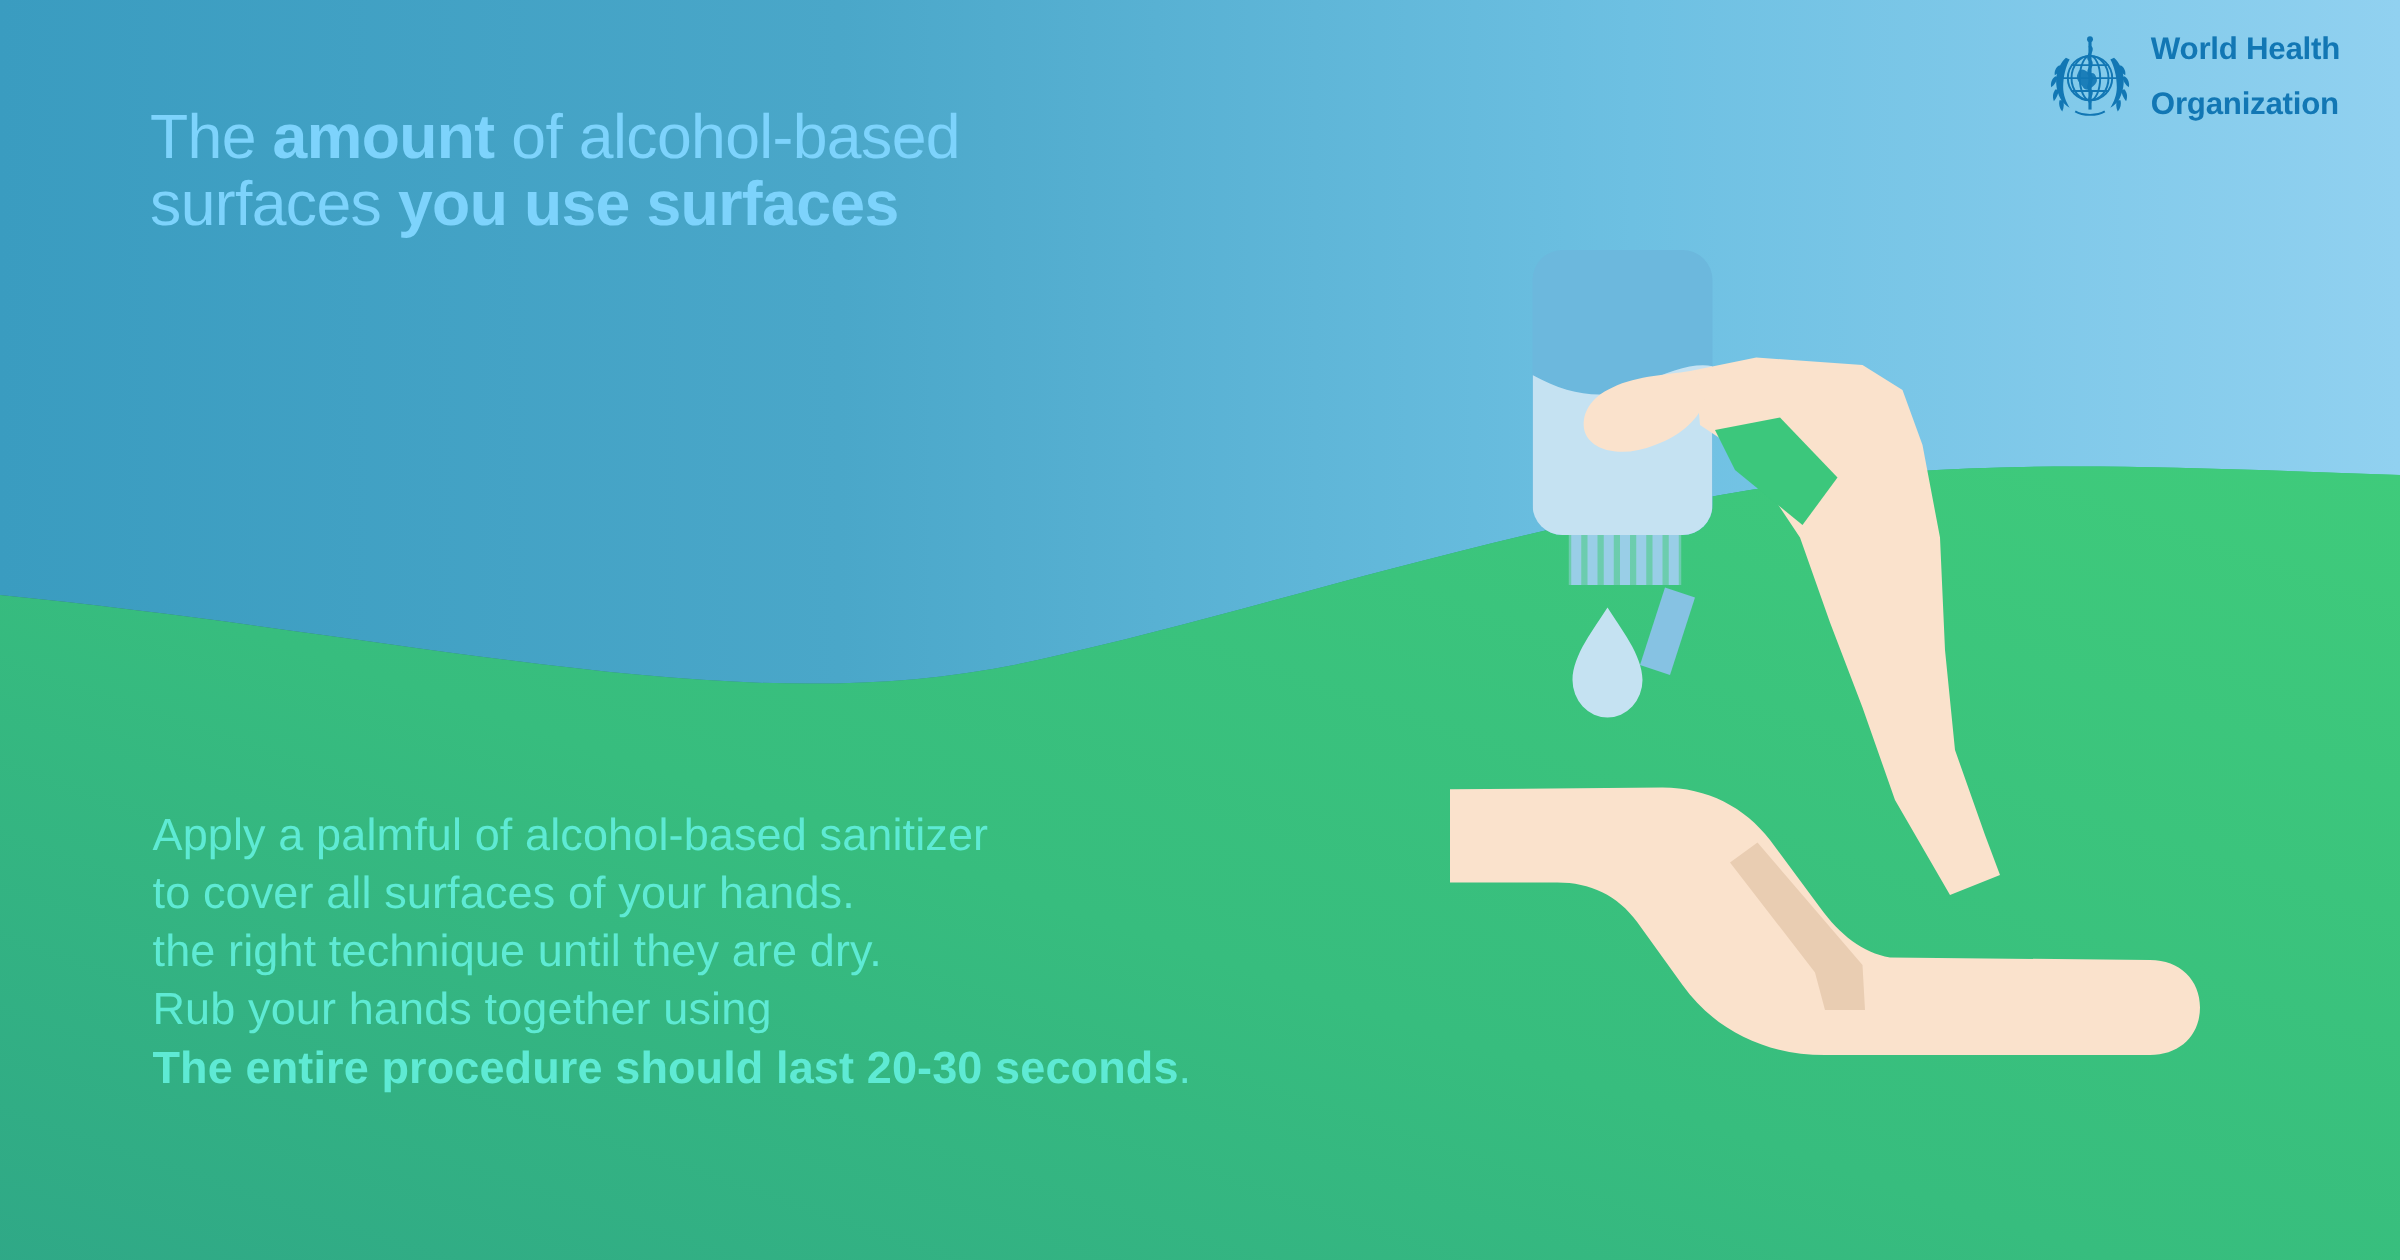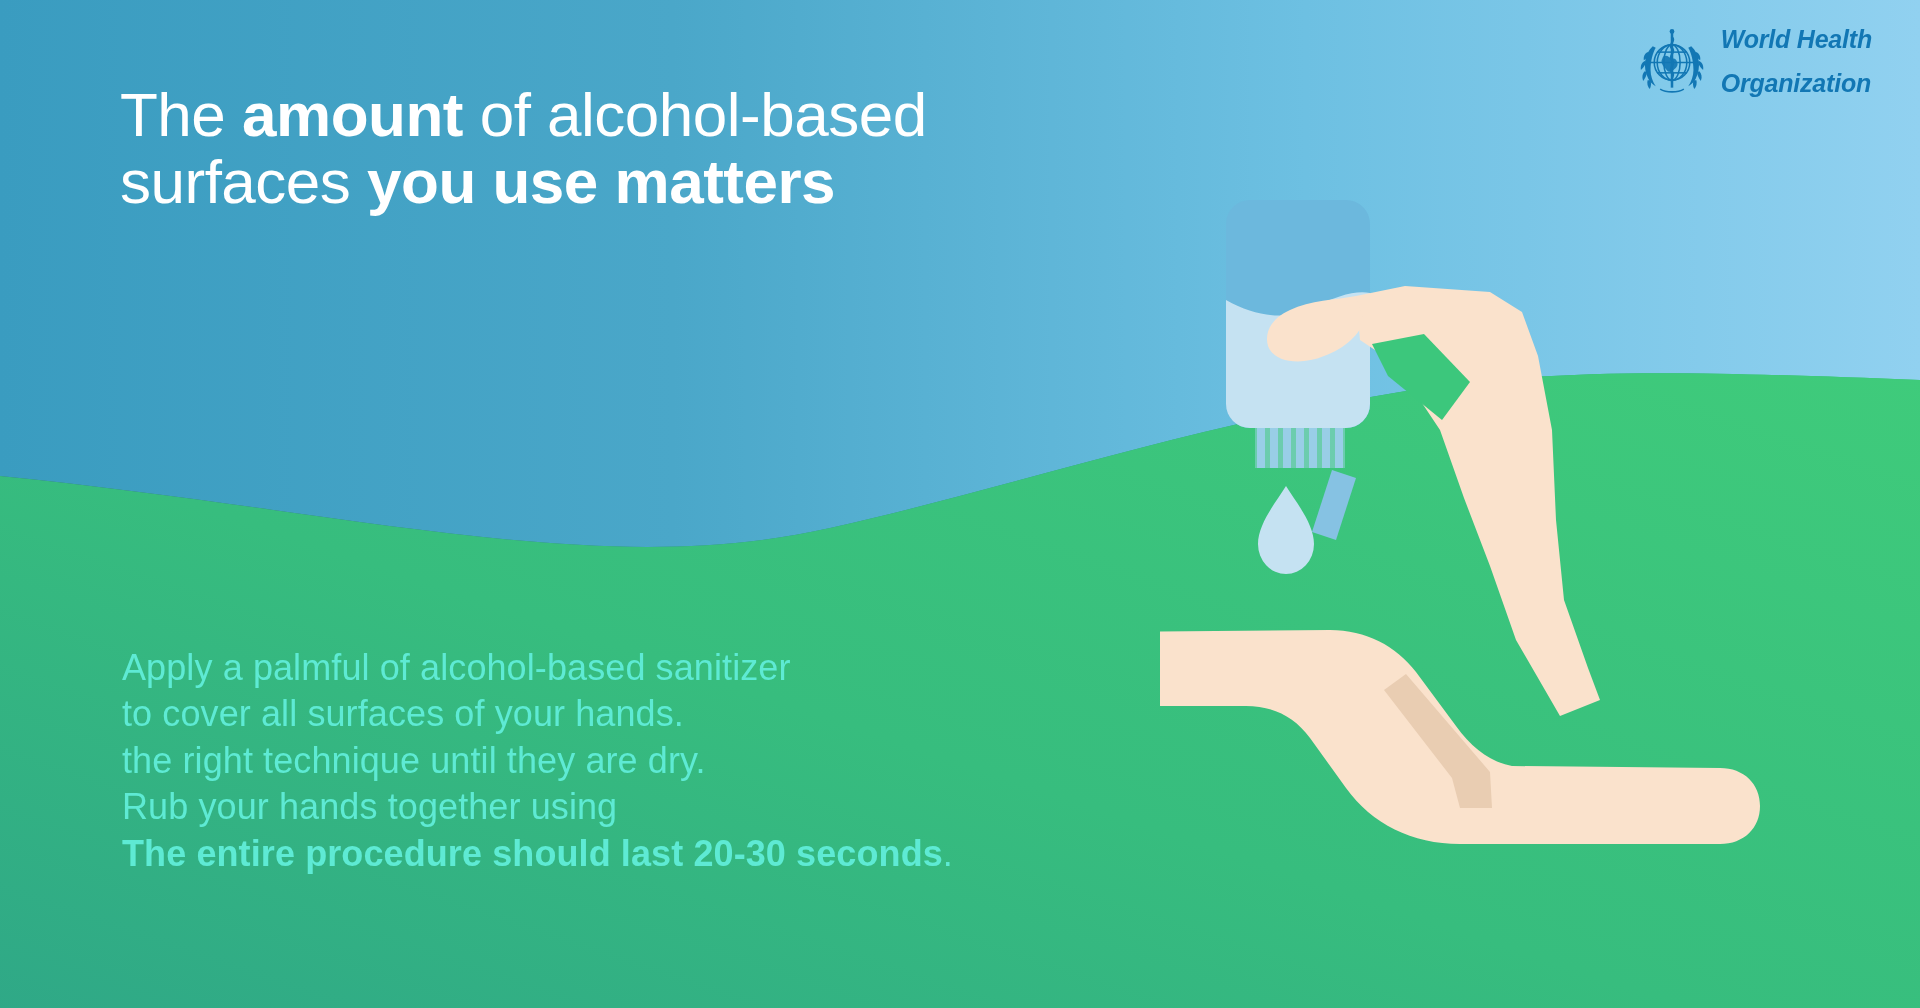--- a/index.html
+++ b/index.html
@@ -27,34 +27,33 @@
 
   
   .who-logo{
     position:absolute; right:48px; top:24px;
     display:flex; align-items:center; gap:12px;
   }
   .who-emblem{ width:74px; height:74px; display:block; }
   .who-words{
     display:flex; flex-direction:column; justify-content:center;
     line-height:1.0;
-    font-style:italic;
   }
   .who-words span{
     font-weight:bold; font-size:25px; letter-spacing:-0.2px;
     color:#1277b4; white-space:nowrap;
   }
   .who-words span.line2{ font-size:25px; margin-top:19px; }
 
   
   .headline{
     position:absolute; left:120px; top:82px;
     width:1150px;
-    color:#ffffff;
-    font-size:62px;
+    color:#7dd3fc;
+    font-size:50px;
     line-height:1.08;
     font-weight:300;
     letter-spacing:-0.5px;
   }
   .headline .hl-line{ display:block; white-space:nowrap; }
   .headline b{ font-weight:bold; }
 
   
   .body-copy{
     position:absolute; left:122px; top:645px;
@@ -200,21 +199,21 @@
       <circle cx="50" cy="10" r="3.2" fill="#1277b4"></circle>
     </svg>
     <div class="who-words">
       <span class="line1">World Health</span>
       <span class="line2">Organization</span>
     </div>
   </div>
 
   <div class="headline">
     <span class="hl-line"><span>The </span><b>amount</b><span> of alcohol-based</span></span>
-    <span class="hl-line"><span>surfaces </span><b>you use matters</b></span>
+    <span class="hl-line"><span>surfaces </span><b>you use surfaces</b></span>
   </div>
 
   <div class="body-copy">
     <span class="bc-line">Apply a palmful of alcohol-based sanitizer</span>
     <span class="bc-line">to cover all surfaces of your hands.</span>
     <span class="bc-line">the right technique until they are dry.</span>
     <span class="bc-line">Rub your hands together using</span>
     <span class="bc-line bold"><span>The entire procedure should last 20-30 seconds</span><span class="period">.</span></span>
   </div>
 

